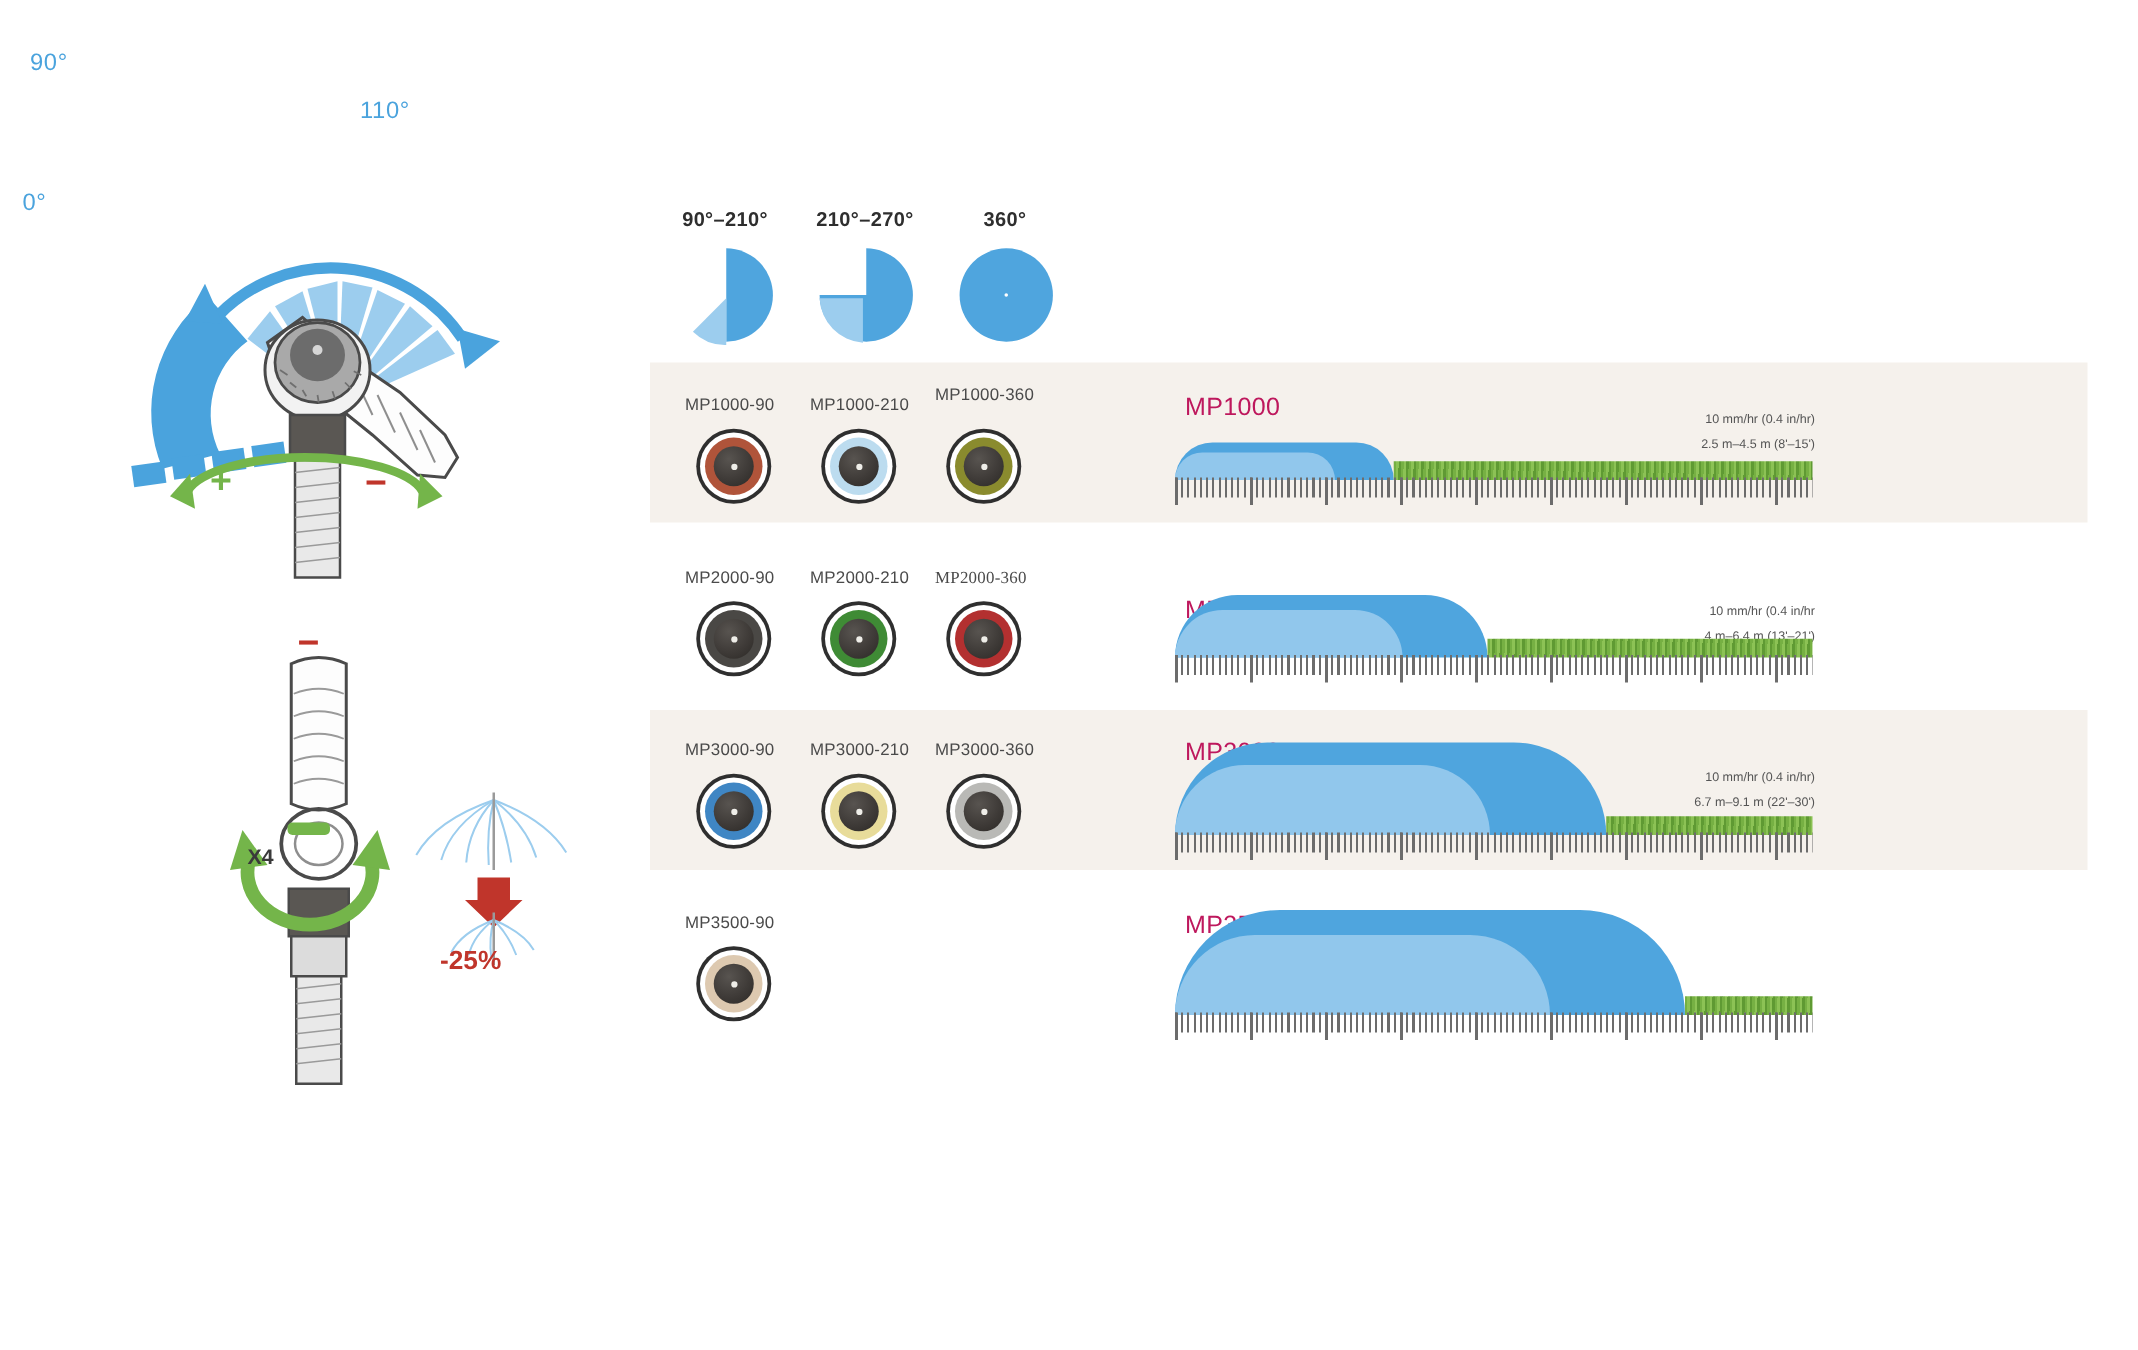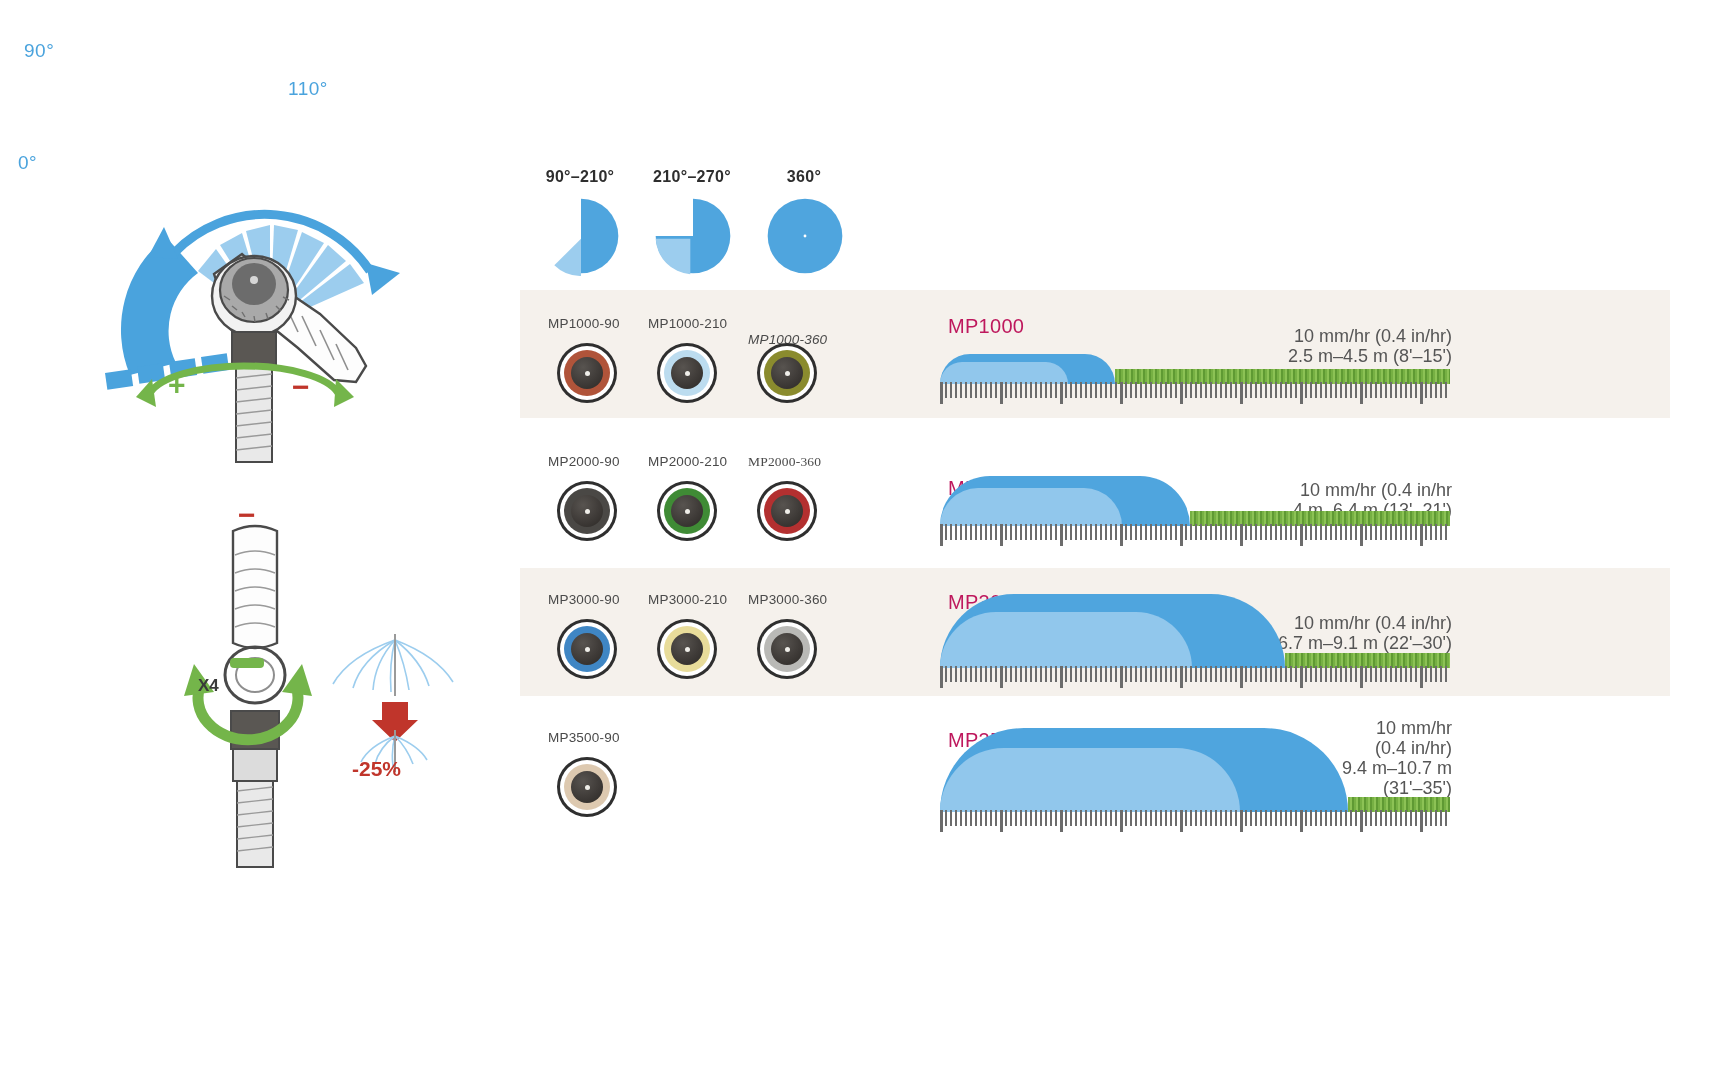--- a/index.html
+++ b/index.html
@@ -36,21 +36,21 @@
   .noz-label{position:absolute;font-size:13.5px;color:#4a4a4a;letter-spacing:.2px;white-space:nowrap;}
   .nozzle{position:absolute;width:54px;height:54px;border-radius:50%;
           background:#ffffff;box-shadow:0 0 0 3px #2f2f2f, 0 1px 2px rgba(0,0,0,.3);}
   .nozzle .ring{position:absolute;left:4px;top:4px;right:4px;bottom:4px;border-radius:50%;}
   .nozzle .core{position:absolute;left:11px;top:11px;right:11px;bottom:11px;border-radius:50%;
                 background:radial-gradient(circle at 38% 32%, #585450 0%, #3f3b38 55%, #2b2825 100%);}
   .nozzle .pin{position:absolute;left:50%;top:50%;width:5px;height:5px;margin:-2.5px 0 0 -2.5px;
                border-radius:50%;background:#efeee9;}
 
   .series-name{position:absolute;font-size:20px;font-weight:400;color:#be185d;letter-spacing:.3px;}
-  .spec{position:absolute;font-size:18px;line-height:20px;color:#555;text-align:right;white-space:pre-line;}
+  .spec{position:absolute;font-size:10px;line-height:20px;color:#555;text-align:right;white-space:pre-line;}
 
   
   .scene{position:absolute;}
   .grass{position:absolute;bottom:14px;height:15px;
          background:repeating-linear-gradient(92deg,#76b043 0 2px,#8cc255 2px 4px,#5f9a33 4px 6px);}
   .ruler{position:absolute;bottom:0;height:16px;
          background:repeating-linear-gradient(90deg,#6c6c6c 0 1.6px,transparent 1.6px 5px);}
   .ruler-major{position:absolute;bottom:-6px;height:22px;
                background:repeating-linear-gradient(90deg,#6c6c6c 0 2.6px,transparent 2.6px 60px);}
   .spray{position:absolute;bottom:14px;background:#4aa3dd;}
@@ -220,21 +220,21 @@
   <svg class="arc-pie" style="left:260px;" viewBox="0 0 90 90">
     <circle cx="45" cy="45" r="42" fill="#4fa5de"></circle>
     <circle cx="45" cy="45" r="1.6" fill="#ffffff"></circle>
   </svg>
 
   <div class="band" style="top:290px;height:128px;"></div>
   <div class="band" style="top:568px;height:128px;"></div>
 
   <div class="noz-label" style="left:48px;top:316px;">MP1000-90</div>
   <div class="noz-label" style="left:148px;top:316px;">MP1000-210</div>
-  <div class="noz-label" style="left:248px;top:332px;font-style:italic;">MP1000-360</div>
+  <div class="noz-label" style="left:248px;top:308px;">MP1000-360</div>
 
   <div class="nozzle" style="left:60px;top:346px;">
     <div class="ring" style="background:#b0543a;"></div>
     <div class="core"></div>
     <div class="pin"></div>
   </div>
   <div class="nozzle" style="left:160px;top:346px;">
     <div class="ring" style="background:#bcdcef;"></div>
     <div class="core"></div>
     <div class="pin"></div>
@@ -322,24 +322,20 @@
   </div>
 
   <div class="noz-label" style="left:48px;top:730px;">MP3500-90</div>
   <div class="nozzle" style="left:60px;top:760px;">
     <div class="ring" style="background:#ddc9b0;"></div>
     <div class="core"></div>
     <div class="pin"></div>
   </div>
 
   <div class="series-name" style="left:448px;top:729px;">MP3500</div>
-  <div class="spec" style="left:760px;top:718px;width:192px;">10 mm/hr
-(0.4 in/hr)
-9.4 m–10.7 m
-(31'–35')</div>
 
   <div class="scene" style="left:440px;top:714px;width:510px;height:112px;">
     <div class="spray outer" style="left:0;width:408px;height:84px;border-radius:216px 216px 0 0;"></div>
     <div class="spray inner" style="left:0;width:300px;height:64px;border-radius:156px 156px 0 0;opacity:.85;"></div>
     <div class="grass" style="left:408px;right:0;"></div>
     <div class="ruler" style="left:0;right:0;"></div>
     <div class="ruler-major" style="left:0;right:0;"></div>
   </div>
 
 </div>

